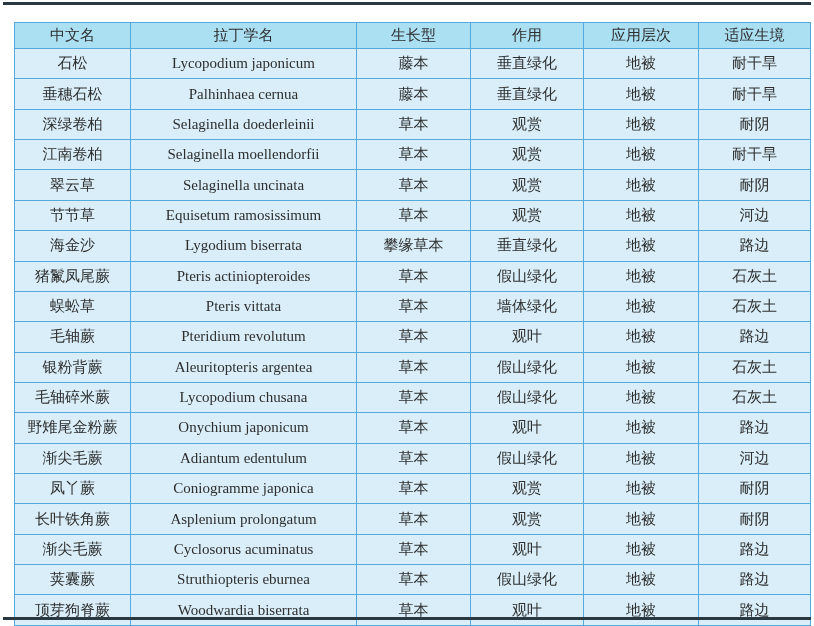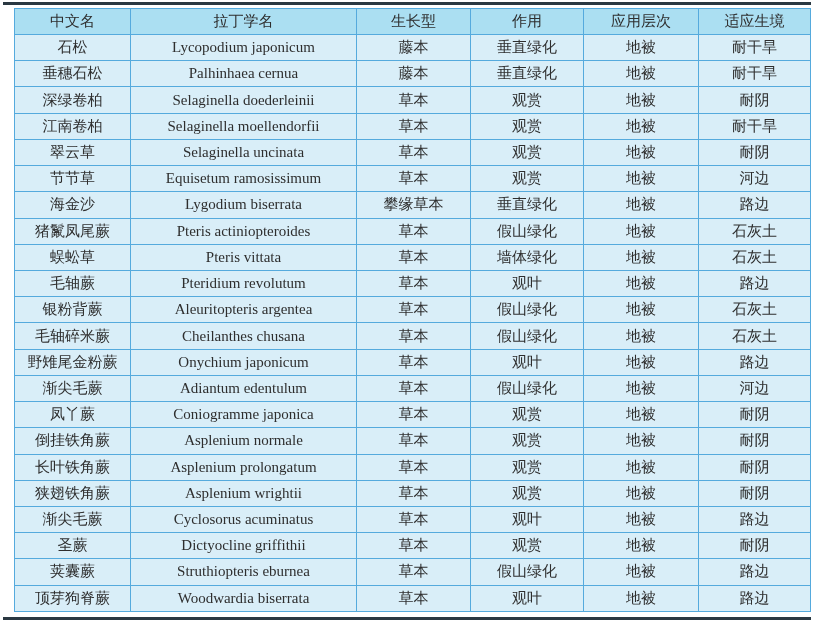--- a/index.html
+++ b/index.html
@@ -20,21 +20,21 @@
     left: 3px;
     width: 808px;
     height: 3px;
     background: #2a3842;
   }
   .rule.top { top: 2px; }
   .rule.bottom { top: 617px; }
   table.plant-table {
     position: absolute;
     left: 14px;
-    top: 8px;
+    top: 22px;
     width: 796px;
     height: 604px;
     border-collapse: collapse;
     table-layout: fixed;
     padding-left: 12px;
   }
   .plant-table th, .plant-table td {
     border: 1px solid #55aadd;
     text-align: center;
     vertical-align: middle;
@@ -173,21 +173,21 @@
         <tr>
           <td>银粉背蕨</td>
           <td class="latin">Aleuritopteris argentea</td>
           <td>草本</td>
           <td>假山绿化</td>
           <td>地被</td>
           <td>石灰土</td>
         </tr>
         <tr>
           <td>毛轴碎米蕨</td>
-          <td class="latin">Cheilanthes chusana</td>
+          <td class="latin">Lycopodium chusana</td>
           <td>草本</td>
           <td>假山绿化</td>
           <td>地被</td>
           <td>石灰土</td>
         </tr>
         <tr>
           <td>野雉尾金粉蕨</td>
           <td class="latin">Onychium japonicum</td>
           <td>草本</td>
           <td>观叶</td>
@@ -204,60 +204,36 @@
         </tr>
         <tr>
           <td>凤丫蕨</td>
           <td class="latin">Coniogramme japonica</td>
           <td>草本</td>
           <td>观赏</td>
           <td>地被</td>
           <td>耐阴</td>
         </tr>
         <tr>
-          <td>倒挂铁角蕨</td>
-          <td class="latin">Asplenium normale</td>
-          <td>草本</td>
-          <td>观赏</td>
-          <td>地被</td>
-          <td>耐阴</td>
-        </tr>
-        <tr>
           <td>长叶铁角蕨</td>
           <td class="latin">Asplenium prolongatum</td>
           <td>草本</td>
           <td>观赏</td>
           <td>地被</td>
           <td>耐阴</td>
         </tr>
         <tr>
-          <td>狭翅铁角蕨</td>
-          <td class="latin">Asplenium wrightii</td>
-          <td>草本</td>
-          <td>观赏</td>
-          <td>地被</td>
-          <td>耐阴</td>
-        </tr>
-        <tr>
           <td>渐尖毛蕨</td>
           <td class="latin">Cyclosorus acuminatus</td>
           <td>草本</td>
           <td>观叶</td>
           <td>地被</td>
           <td>路边</td>
         </tr>
         <tr>
-          <td>圣蕨</td>
-          <td class="latin">Dictyocline griffithii</td>
-          <td>草本</td>
-          <td>观赏</td>
-          <td>地被</td>
-          <td>耐阴</td>
-        </tr>
-        <tr>
           <td>荚囊蕨</td>
           <td class="latin">Struthiopteris eburnea</td>
           <td>草本</td>
           <td>假山绿化</td>
           <td>地被</td>
           <td>路边</td>
         </tr>
         <tr>
           <td>顶芽狗脊蕨</td>
           <td class="latin">Woodwardia biserrata</td>

